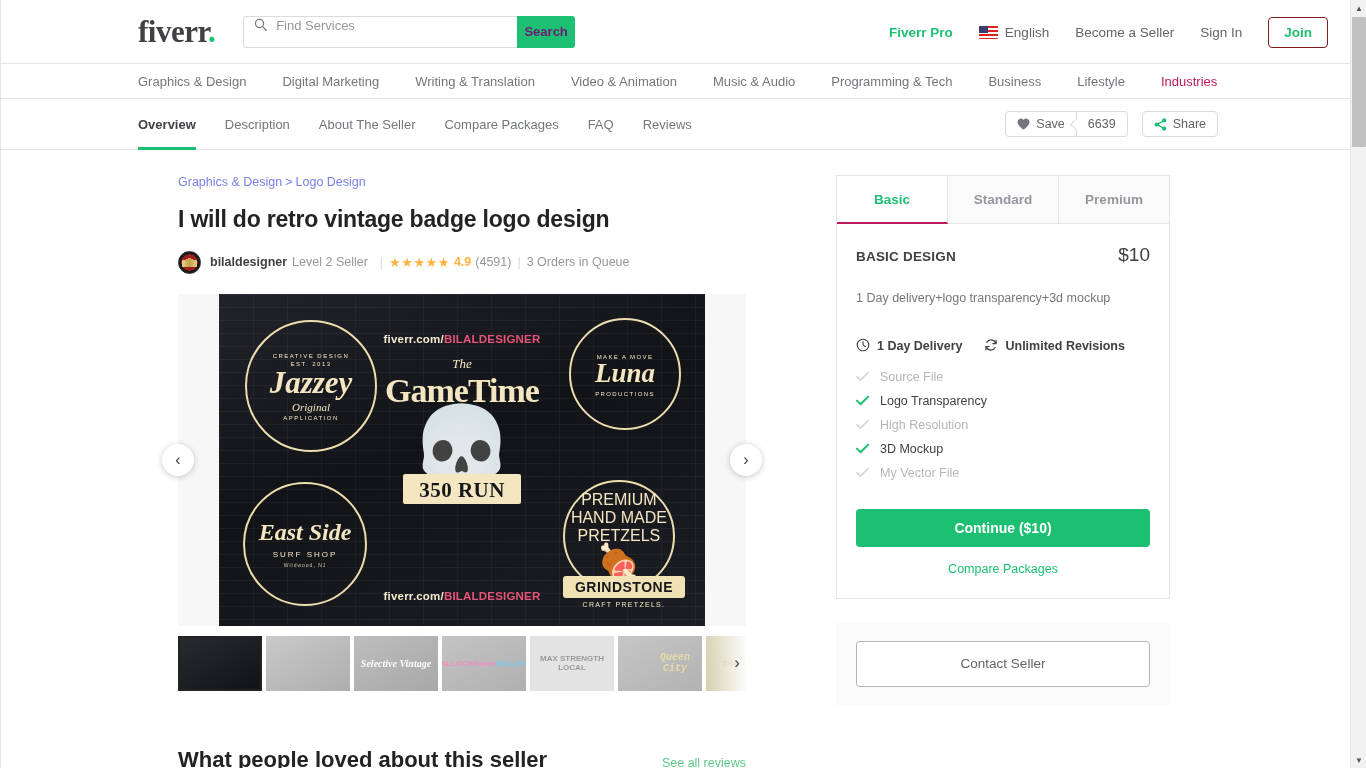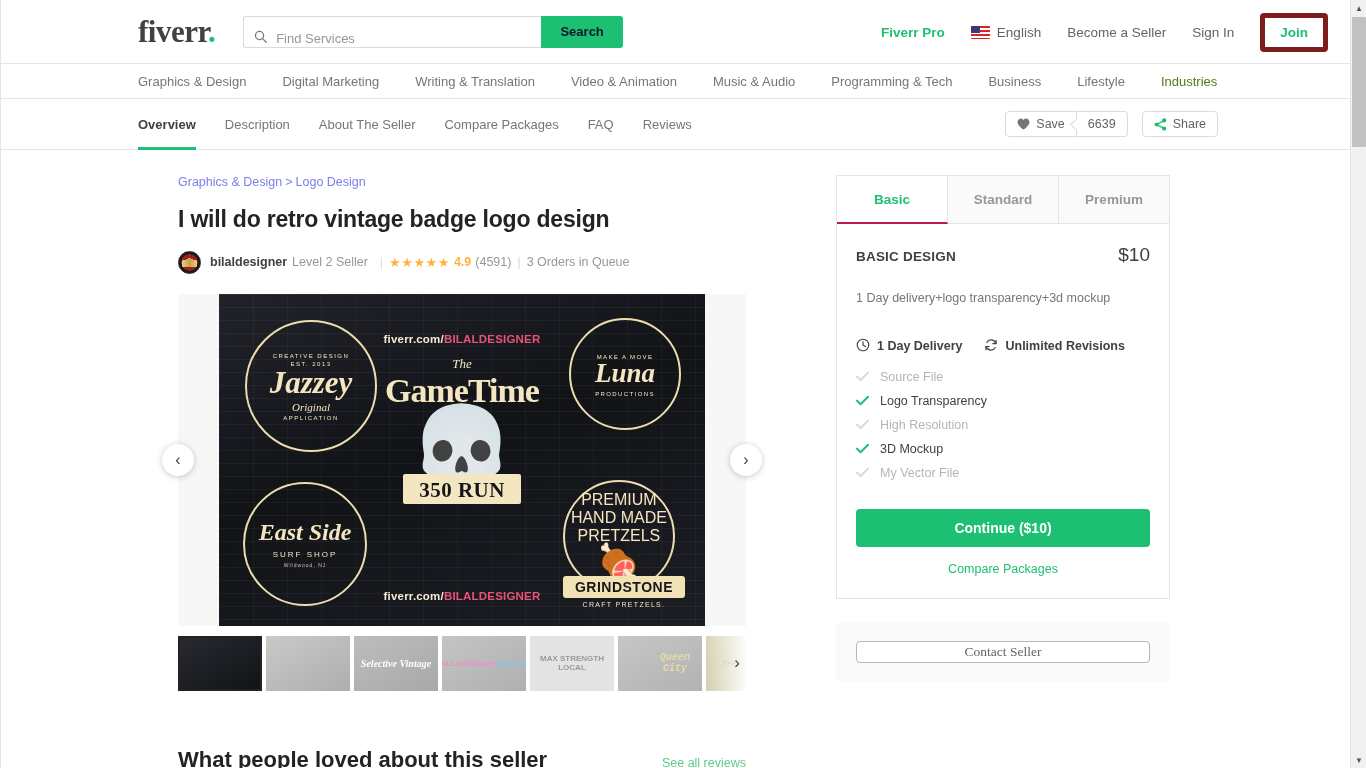--- a/index.html
+++ b/index.html
@@ -40,45 +40,45 @@
     user-select: none;
   }
   .logo .dot { color: #1dbf73; }
 
   .searchwrap {
     display: flex;
     margin-left: 28px;
     height: 32px;
   }
   .searchbox {
-    width: 298px;
+    width: 274px;
     height: 32px;
     border: 1px solid #dadbdd;
     border-right: none;
     border-radius: 3px 0 0 3px;
     display: flex;
-    align-items: flex-end;
+    align-items: flex-start;
     padding-left: 10px;
     background: #fff;
   }
   .searchbox input {
     border: none;
     outline: none;
     font-size: 13px;
     color: #62646a;
     font-family: "Liberation Sans", sans-serif;
     width: 215px;
     margin-left: 7px;
     background: transparent;
   }
   .searchbox input::placeholder { color: #95979d; }
   .search-btn {
-    width: 82px; height: 32px;
+    width: 58px; height: 32px;
     background: #1dbf73;
-    color: #0f172a;
+    color: #701a75;
     border: none;
     border-radius: 0 3px 3px 0;
     font-size: 13px;
     font-weight: bold;
     font-family: "Liberation Sans", sans-serif;
     cursor: pointer;
   }
 
   .header-right {
     position: absolute;
@@ -105,21 +105,21 @@
     border-radius: 1px;
     background: #fff;
     display: inline-block;
   }
   .flag .stripes { position:absolute; inset:0;
     background: repeating-linear-gradient(to bottom, #d22 0 2px, #fff 2px 4px);
   }
   .flag .canton { position:absolute; left:0; top:0; width:9px; height:7px; background:#3c3b6e; }
   .join-btn {
     margin-left: 26px;
-    border: 5px solid #7f1d1d;
+    border: 1px solid #7f1d1d;
     color: #1dbf73;
     background: #fff;
     border-radius: 4px;
     font-size: 13.5px;
     font-weight: bold;
     padding: 7px 15px;
     cursor: pointer;
     font-family: "Liberation Sans", sans-serif;
   }
 
@@ -134,21 +134,21 @@
     gap: 0;
     background: #fff;
   }
   .cat {
     font-size: 13px;
     color: #74767e;
     margin-right: 36px;
     cursor: pointer;
     white-space: nowrap;
   }
-  .cat:last-child { margin-right: 1px; color: #4d7c0f; }
+  .cat:last-child { margin-right: 1px; color: #be185d; }
 
   
   .gignav {
     height: 51px;
     border-bottom: 1px solid #e4e5e7;
     display: flex;
     align-items: center;
     padding-left: 138px;
     position: relative;
     background: #fff;
@@ -434,25 +434,25 @@
   .compare-link {
     text-align: center; font-size: 12.5px; color: #1dbf73;
     margin-top: 15px; cursor: pointer;
   }
   .contact-panel {
     width: 334px; margin-top: 24px;
     background: #fafafa;
     padding: 18px 20px;
   }
   .contact-btn {
-    width: 100%; height: 22px;
+    width: 100%; height: 46px;
     background: #fff; color: #62646a;
     border: 1px solid #b5b6ba; border-radius: 4px;
     font-size: 13.5px;
-    font-family: Liberation Serif, serif;
+    font-family: Liberation Sans, sans-serif;
     cursor: pointer;
   }
 
   
   .scrollbar {
     position: absolute; right: 0; top: 0;
     width: 16px; height: 768px;
     background: #f1f1f1;
     border-left: 1px solid #e4e5e7;
     z-index: 50;

